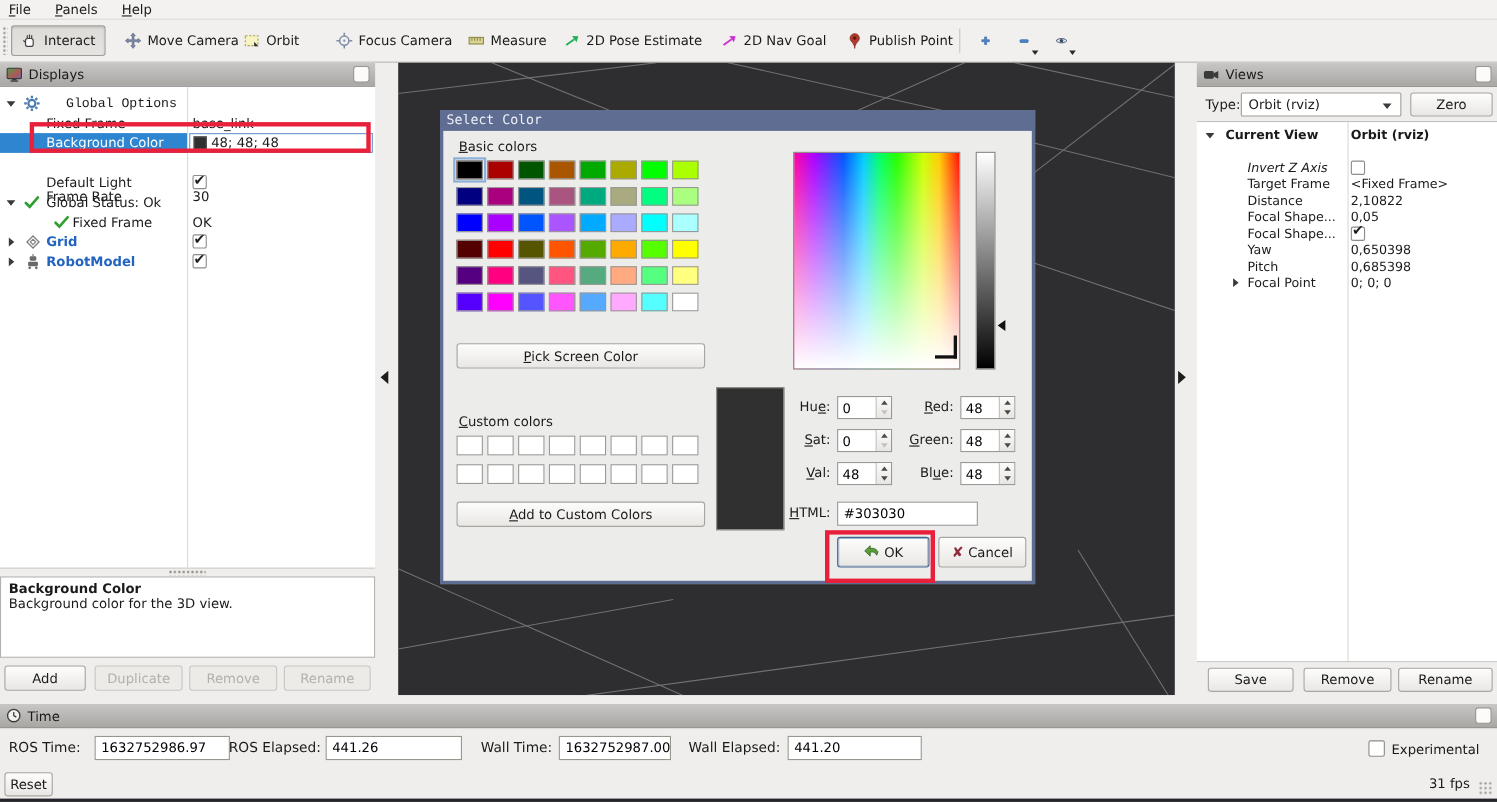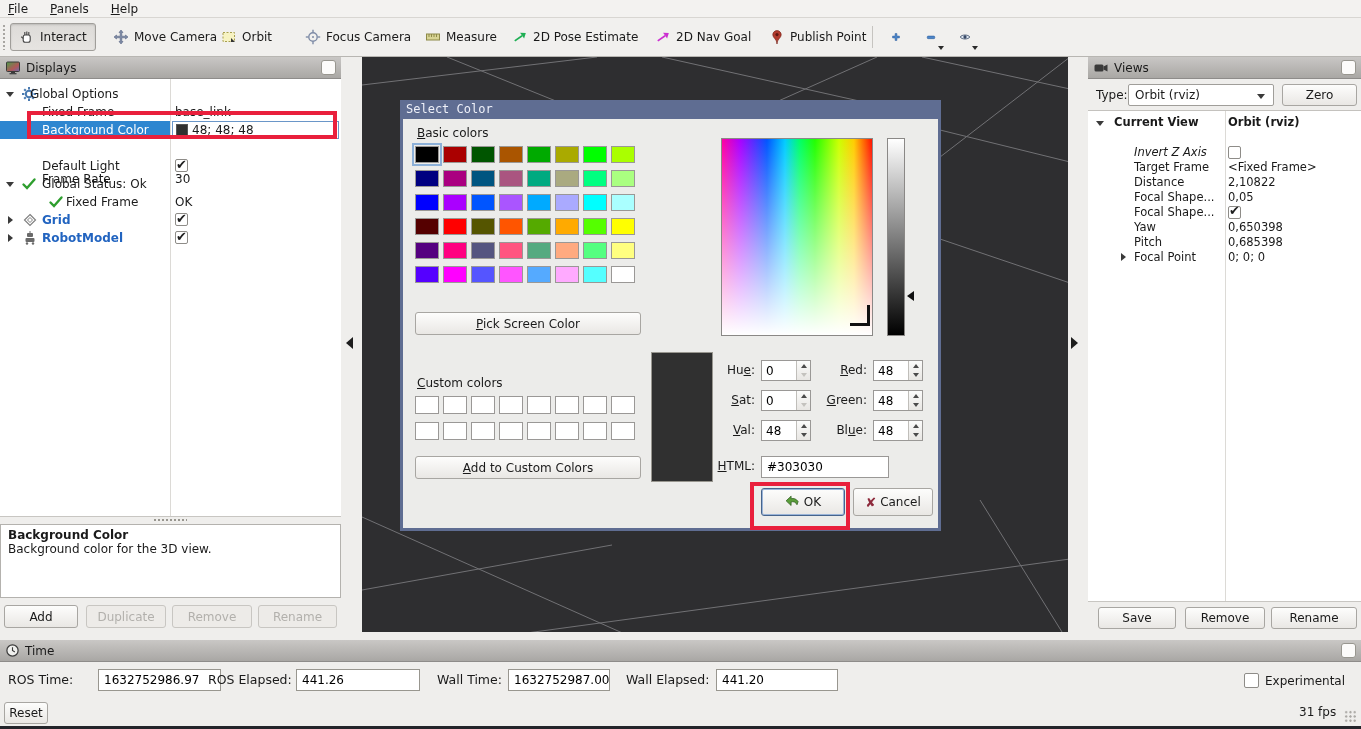--- a/index.html
+++ b/index.html
@@ -235,21 +235,21 @@
             <line x1="8" y1="1" x2="8" y2="3.4"></line>
             <line x1="8" y1="12.6" x2="8" y2="15"></line>
             <line x1="1" y1="8" x2="3.4" y2="8"></line>
             <line x1="12.6" y1="8" x2="15" y2="8"></line>
             <line x1="3.2" y1="3.2" x2="4.8" y2="4.8"></line>
             <line x1="11.2" y1="11.2" x2="12.8" y2="12.8"></line>
             <line x1="3.2" y1="12.8" x2="4.8" y2="11.2"></line>
             <line x1="11.2" y1="4.8" x2="12.8" y2="3.2"></line>
           </g>
         </svg>
-      <span class="name" style="left:30px;">Global Options</span>
+      <span class="name" style="left:60px;font-family:Liberation Mono, monospace;">Global Options</span>
     </div>
 
     <div class="t-row" style="top:24px;">
       <span class="name" style="left:42px;">Fixed Frame</span>
       <span class="val" style="left:175px;">base_link</span>
     </div>
 
     <div class="t-row" style="top:42px;">
       <span class="name sel-name" style="left:0;width:170px;padding-left:42px;">Background Color</span>
       <span class="color-editor" style="left:172px;right:2px;top:0;height:18px;">
@@ -577,21 +577,21 @@
   <div id="time-title" class="panel-title">
     <svg width="15" height="15" viewBox="0 0 16 16">
         <circle cx="8" cy="8" r="6" fill="#f0f0ee" stroke="#3a3a3a" stroke-width="1.3"></circle>
         <path d="M8 4.5 V8 L10.5 9.5" stroke="#3a3a3a" stroke-width="1.2" fill="none"></path>
       </svg>
     <span>Time</span>
     <span class="float-btn"></span>
   </div>
 
   <span class="time-label" style="left:8px;">ROS Time:</span>
-  <div class="time-field" style="left:98px;width:123px;"><input readonly="" value="1632752986.97" style=""></div>
+  <div class="time-field" style="left:86px;width:123px;"><input readonly="" value="1632752986.97" style=""></div>
 
   <span class="time-label" style="left:208px;">ROS Elapsed:</span>
   <div class="time-field" style="left:296px;width:124px;"><input readonly="" value="441.26" style=""></div>
 
   <span class="time-label" style="left:437px;">Wall Time:</span>
   <div class="time-field" style="left:508px;width:102px;"><input readonly="" value="1632752987.00" style=""></div>
 
   <span class="time-label" style="left:626px;">Wall Elapsed:</span>
   <div class="time-field" style="left:716px;width:122px;"><input readonly="" value="441.20" style=""></div>
 

